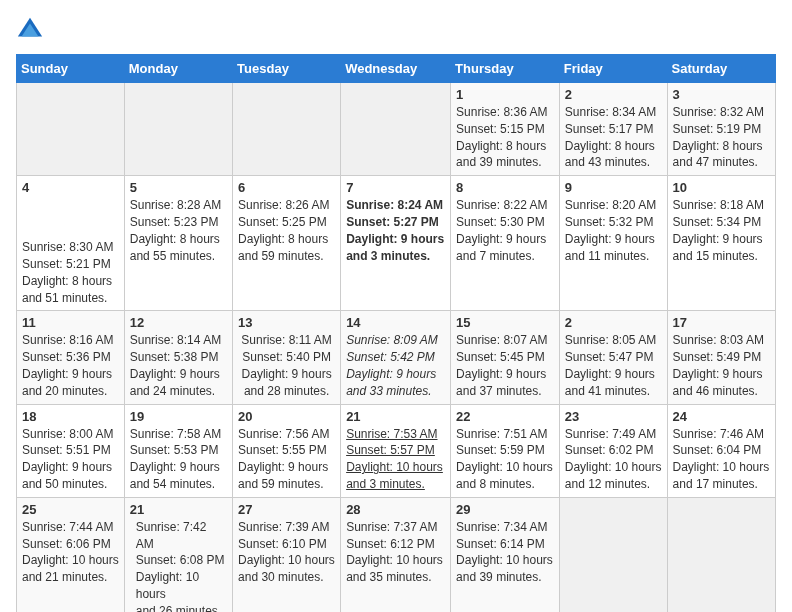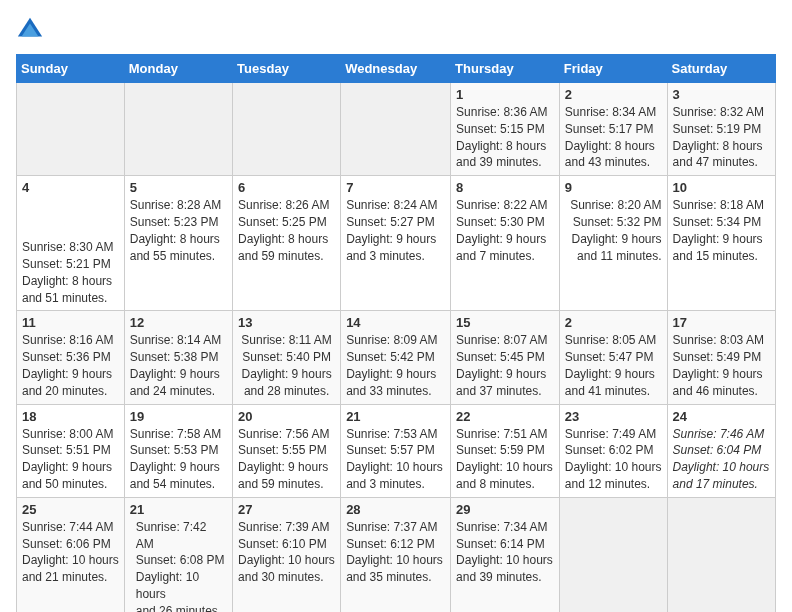--- a/index.html
+++ b/index.html
@@ -166,35 +166,35 @@
         </td>
         <td>
           <div class="day-num">6</div>
           <div class="day-info" style="white-space: pre-line;">Sunrise: 8:26 AM
 Sunset: 5:25 PM
 Daylight: 8 hours
 and 59 minutes.</div>
         </td>
         <td>
           <div class="day-num">7</div>
-          <div class="day-info" style="white-space: pre-line;">Sunrise: 8:24 AM
+          <div class="day-info" style="white-space: pre-line; font-weight: bold;">Sunrise: 8:24 AM
 Sunset: 5:27 PM
 Daylight: 9 hours
 and 3 minutes.</div>
         </td>
         <td>
           <div class="day-num">8</div>
           <div class="day-info" style="white-space: pre-line;">Sunrise: 8:22 AM
 Sunset: 5:30 PM
 Daylight: 9 hours
 and 7 minutes.</div>
         </td>
         <td>
           <div class="day-num">9</div>
-          <div class="day-info" style="white-space: pre-line; text-align: right;">Sunrise: 8:20 AM
+          <div class="day-info" style="white-space: pre-line;">Sunrise: 8:20 AM
 Sunset: 5:32 PM
 Daylight: 9 hours
 and 11 minutes.</div>
         </td>
         <td>
           <div class="day-num">10</div>
           <div class="day-info" style="white-space: pre-line;">Sunrise: 8:18 AM
 Sunset: 5:34 PM
 Daylight: 9 hours
 and 15 minutes.</div>
@@ -217,21 +217,21 @@
         </td>
         <td>
           <div class="day-num">13</div>
           <div class="day-info" style="white-space: pre-line; text-align: center;">Sunrise: 8:11 AM
 Sunset: 5:40 PM
 Daylight: 9 hours
 and 28 minutes.</div>
         </td>
         <td>
           <div class="day-num">14</div>
-          <div class="day-info" style="white-space: pre-line;">Sunrise: 8:09 AM
+          <div class="day-info" style="white-space: pre-line; font-style: italic;">Sunrise: 8:09 AM
 Sunset: 5:42 PM
 Daylight: 9 hours
 and 33 minutes.</div>
         </td>
         <td>
           <div class="day-num">15</div>
           <div class="day-info" style="white-space: pre-line;">Sunrise: 8:07 AM
 Sunset: 5:45 PM
 Daylight: 9 hours
 and 37 minutes.</div>
@@ -268,42 +268,42 @@
         </td>
         <td>
           <div class="day-num">20</div>
           <div class="day-info" style="white-space: pre-line;">Sunrise: 7:56 AM
 Sunset: 5:55 PM
 Daylight: 9 hours
 and 59 minutes.</div>
         </td>
         <td>
           <div class="day-num">21</div>
-          <div class="day-info" style="white-space: pre-line;">Sunrise: 7:53 AM
+          <div class="day-info" style="white-space: pre-line; text-decoration: underline;">Sunrise: 7:53 AM
 Sunset: 5:57 PM
 Daylight: 10 hours
 and 3 minutes.</div>
         </td>
         <td>
           <div class="day-num">22</div>
           <div class="day-info" style="white-space: pre-line;">Sunrise: 7:51 AM
 Sunset: 5:59 PM
 Daylight: 10 hours
 and 8 minutes.</div>
         </td>
         <td>
           <div class="day-num">23</div>
           <div class="day-info" style="white-space: pre-line;">Sunrise: 7:49 AM
 Sunset: 6:02 PM
 Daylight: 10 hours
 and 12 minutes.</div>
         </td>
         <td>
           <div class="day-num">24</div>
-          <div class="day-info" style="white-space: pre-line; font-style: italic;">Sunrise: 7:46 AM
+          <div class="day-info" style="white-space: pre-line;">Sunrise: 7:46 AM
 Sunset: 6:04 PM
 Daylight: 10 hours
 and 17 minutes.</div>
         </td>
       </tr>
       <tr>
         <td>
           <div class="day-num">25</div>
           <div class="day-info" style="white-space: pre-line;">Sunrise: 7:44 AM
 Sunset: 6:06 PM

